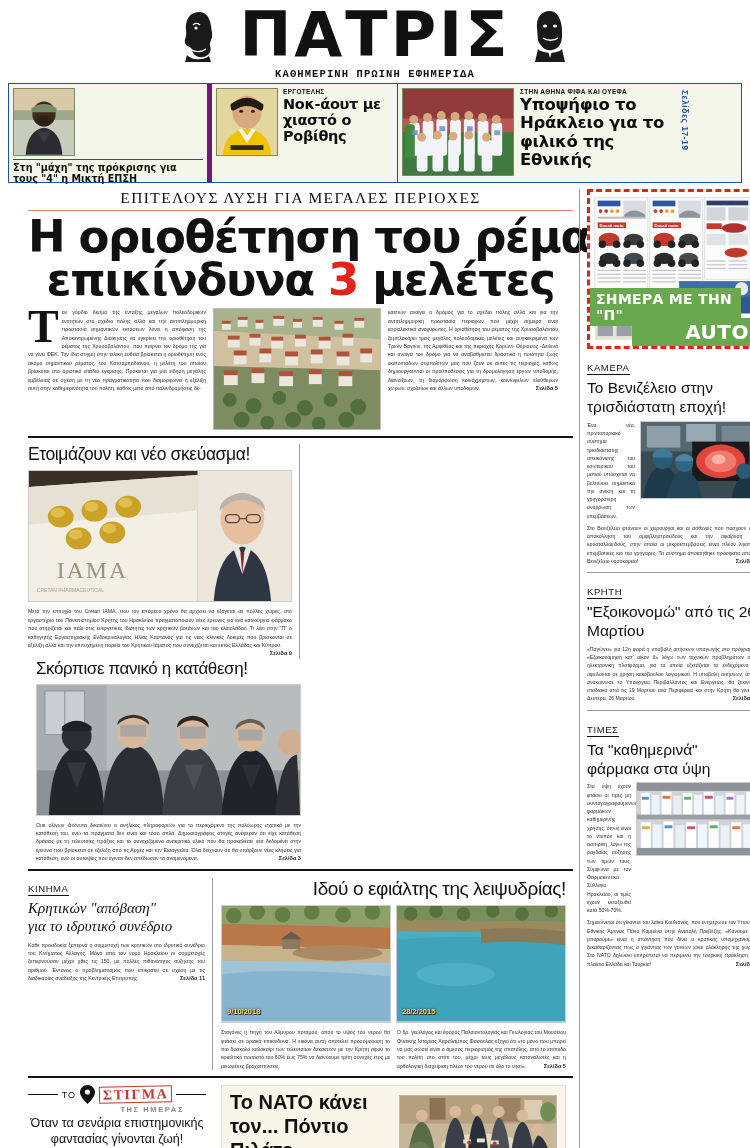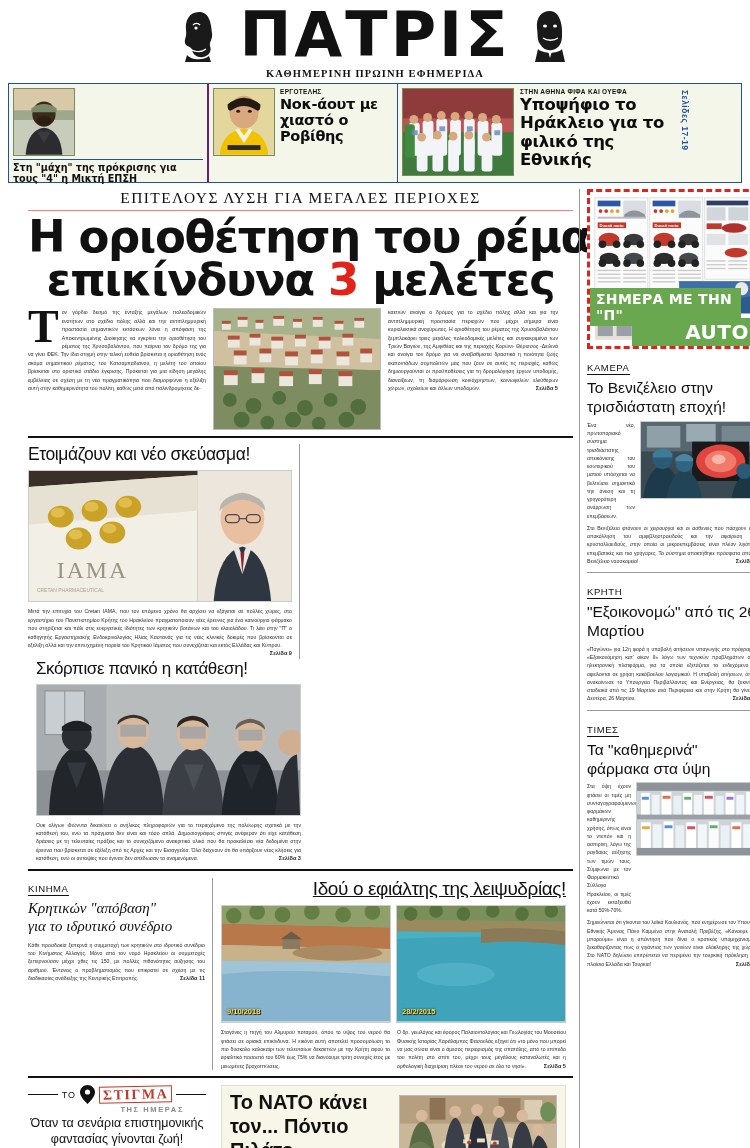--- a/index.html
+++ b/index.html
@@ -23,21 +23,21 @@
     line-height:1;
   }
   .face {
     width:42px; height:54px;
     position:relative;
     overflow:hidden;
   }
   .face svg { display:block; }
   .sub-slogan {
     text-align:center;
-    font-family:Liberation Serif, serif;
+    font-family:Liberation Mono, monospace;
     font-weight:bold;
     font-size:10.5px;
     letter-spacing:1.1px;
     color:#111;
     margin-top:2px;
   }
   .rule-row {
     display:flex; align-items:center; justify-content:space-between;
     border-top:1.5px solid #111; border-bottom:2.5px solid #111;
     margin:5px 8px 0 8px; padding:3px 4px 3px 4px;
@@ -53,21 +53,21 @@
   .sports-strip {
     position:relative;
     margin:5px 8px 0 8px;
     border:1.5px solid #23509e;
     background:#f4f6ea;
     height:100px;
     display:flex;
   }
   .sp-cell { display:flex; padding:4px; position:relative; }
   .sp-cell.c1 { width:198px; flex-direction:column; }
-  .sp-cell.c2 { width:190px; border-left:2px solid #701a75;justify-content:center; }
+  .sp-cell.c2 { width:190px; border-left:5px solid #701a75;justify-content:center; }
   .sp-top { display:flex; gap:5px; }
   .sp-photo {
     width:62px; height:68px;
     border:1px solid #7a8a5f;
     position:relative; overflow:hidden; flex:none;
   }
   .sp-photo.wide { width:112px; height:88px; }
   .sp-txt { flex:1; min-width:0; }
   .sp-kicker {
     font-size:6.5px; font-weight:bold; color:#111; letter-spacing:0.3px;
@@ -165,21 +165,21 @@
   .kinima-head {
     font-family:"Liberation Serif", serif;
     font-style:italic;
     font-size:15px; line-height:1.18; margin-top:4px; color:#111;
   }
   .kinima-text { font-size:5.2px; line-height:1.6; text-align:justify; margin-top:5px; color:#2a2a2a; }
 
   .water { width:353px; padding-left:8px; }
   .water-head {
     font-family:"Liberation Sans", sans-serif;
-    font-size:19px; text-align:right; color:#111; letter-spacing:-0.4px;text-decoration:underline;
+    font-size:19px; text-align:right; color:#111; letter-spacing:-0.4px;
   }
   .water-photos { display:flex; gap:5px; margin-top:5px; }
   .wp { width:172px; height:118px; position:relative; overflow:hidden; border:1px solid #ccc; }
   .wp-date {
     position:absolute; left:5px; bottom:6px;
     font-size:7.5px; font-weight:bold; color:#ffe14d;
     text-shadow:0 0 2px #000, 1px 1px 0 #333;
   }
   .water-text { display:flex; gap:7px; margin-top:5px; }
   .water-text .wc { width:172px; font-size:5.2px; line-height:1.6; text-align:justify; color:#2a2a2a; }

